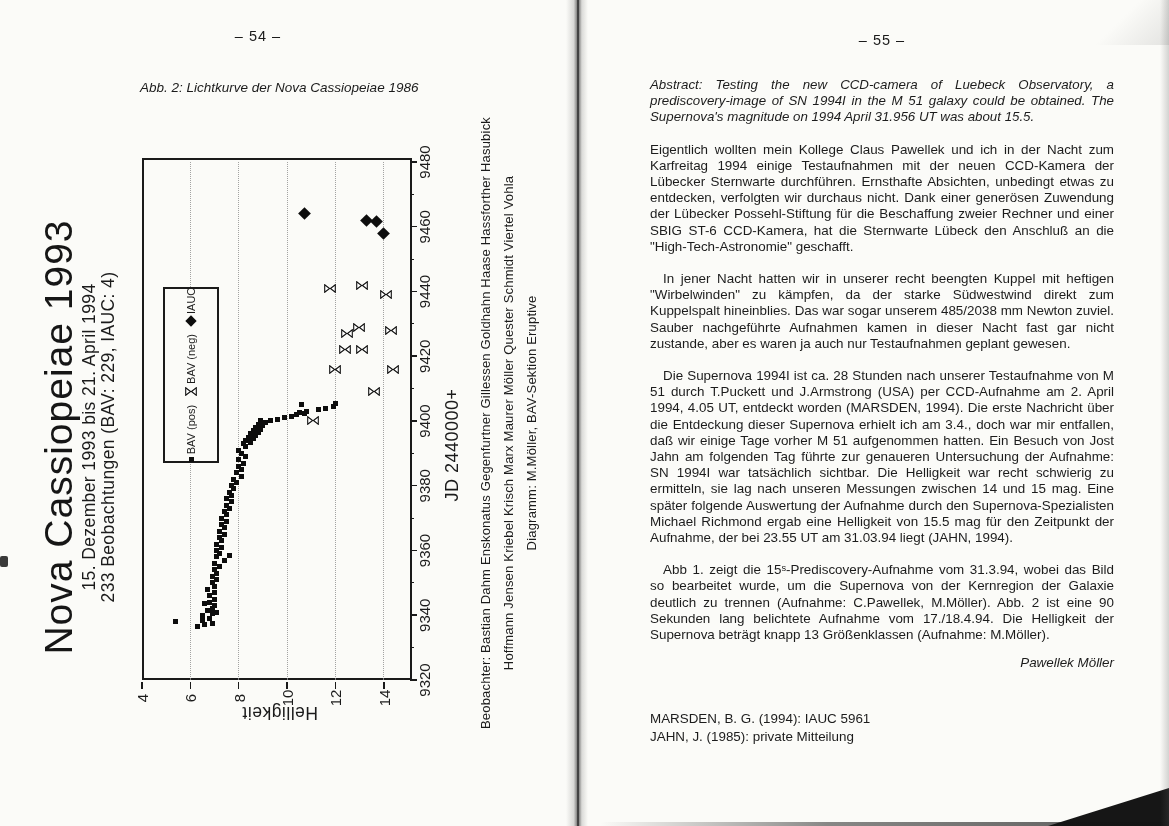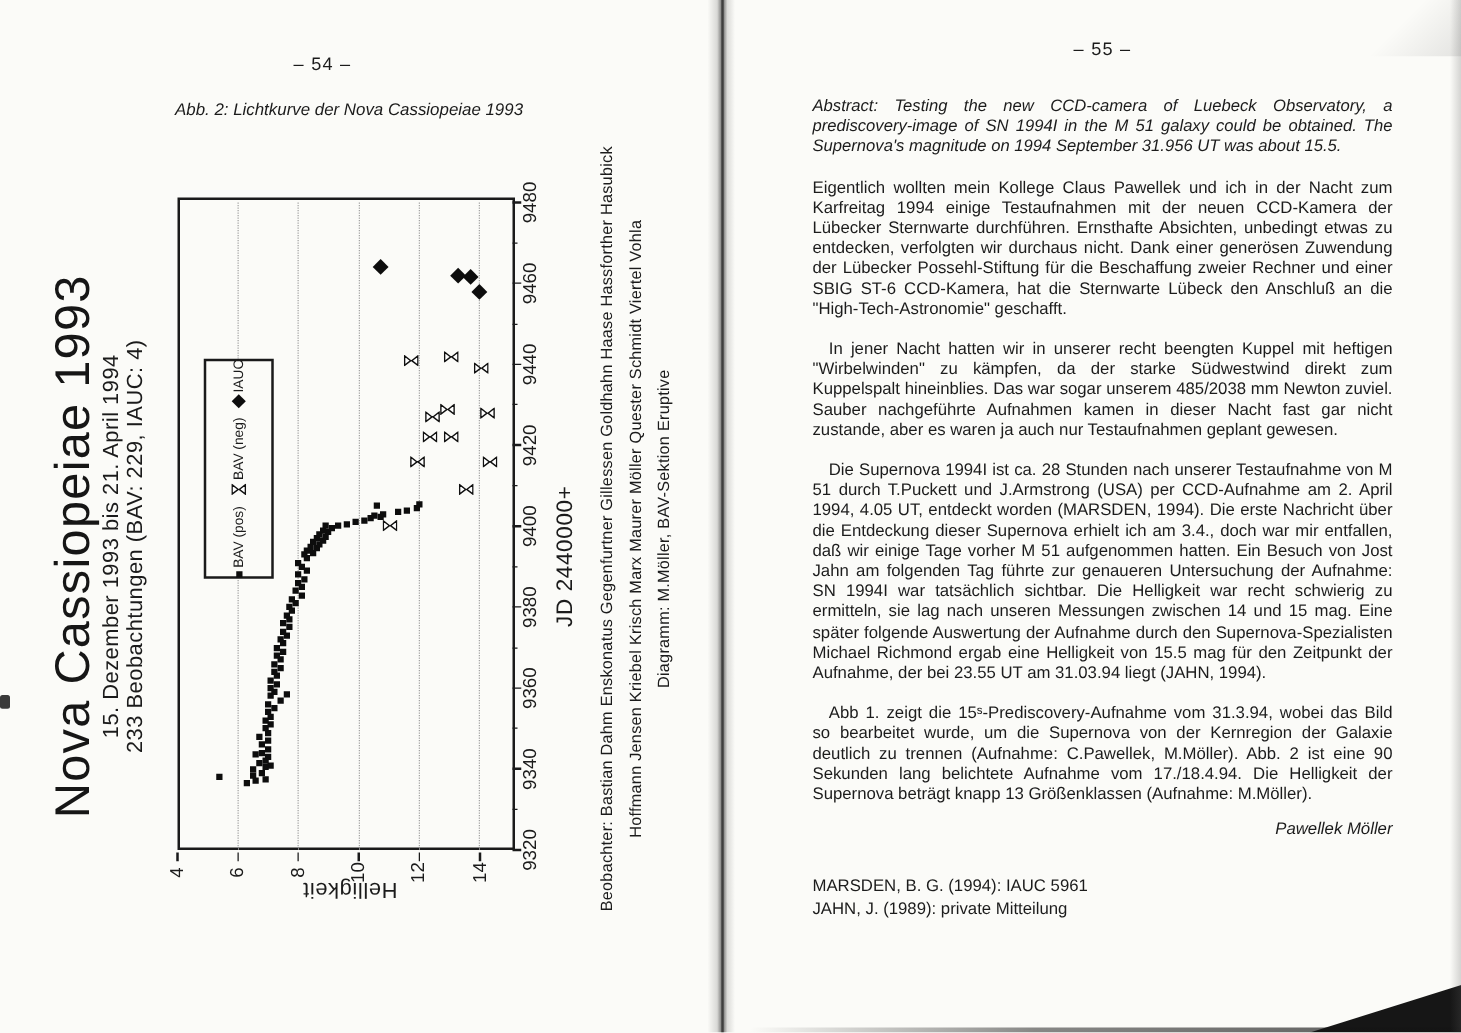--- a/index.html
+++ b/index.html
@@ -46,28 +46,28 @@
   .mk-diamond{width:8px;height:8px;background:#0d0d0d;display:inline-block;transform:rotate(45deg);}
   .credit{font-size:13px;letter-spacing:0.2px;color:#1b1b1b;}
   
   .rcol{left:650px;top:32px;width:464px;}
   .r-pagenum{text-align:center;font-size:14.5px;letter-spacing:1px;color:#1b1b1b;}
   .r-title{margin-top:12px;text-align:center;font-weight:bold;font-size:15.5px;color:#141414;}
   .r-abstract{margin-top:29px;font-style:italic;font-size:13.3px;line-height:16.2px;text-align:justify;color:#1c1c1c;}
   .r-par{margin-top:16px;font-size:13.4px;line-height:16.2px;text-align:justify;color:#1c1c1c;}
   .indent{text-indent:13px;}
   .r-sig{margin-top:12px;text-align:right;font-style:italic;font-size:13.4px;color:#1c1c1c;}
-  .r-refs{margin-top:30px;font-size:13.4px;line-height:17.5px;color:#1c1c1c;}
+  .r-refs{margin-top:40px;font-size:13.4px;line-height:17.5px;color:#1c1c1c;}
 </style>
 </head>
 <body>
 
-<div class="abs pagenum center-pt" style="left:258px;top:52px;">–  54  –</div>
-
-<div class="abs caption">Abb. 2: Lichtkurve der Nova Cassiopeiae 1993</div>
+<div class="abs pagenum center-pt" style="left:258px;top:36px;">–  54  –</div>
+
+<div class="abs caption">Abb. 2: Lichtkurve der Nova Cassiopeiae 1986</div>
 
 <div class="abs figure">
   <div class="abs fig-title center-pt" style="left:308px;top:22px;">Nova Cassiopeiae 1993</div>
   <div class="abs fig-sub center-pt" style="left:308px;top:52px;">15. Dezember 1993 bis 21. April 1994</div>
   <div class="abs fig-sub center-pt" style="left:308px;top:71px;">233 Beobachtungen (BAV: 229, IAUC: 4)</div>
 
   <div class="abs plot" id="plot-frame"></div>
 
   <div id="chart-layer" class="abs" style="left:0;top:0;width:650px;height:515px;">
       <div class="abs gridline" style="left: 65px; top: 152.864px; width: 518px;"></div>
@@ -266,29 +266,29 @@
   <div class="abs vtext-up axis-lbl" style="left:33px;top:243px;font-size:17.5px;">Helligkeit</div>
   <div class="abs axis-lbl center-pt" style="left:300px;top:415px;">JD 2440000+</div>
 
   <div class="abs credit center-pt" style="left:322px;top:448px;">Beobachter: Bastian Dahm Enskonatus Gegenfurtner Gillessen Goldhahn Haase Hassforther Hasubick</div>
   <div class="abs credit center-pt" style="left:322px;top:471px;">Hoffmann Jensen Kriebel Krisch Marx Maurer Möller Quester Schmidt Viertel Vohla</div>
   <div class="abs credit center-pt" style="left:322px;top:494px;">Diagramm: M.Möller, BAV-Sektion Eruptive</div>
 </div>
 
 <div class="abs rcol">
   <div class="r-pagenum">–  55  –</div>
-  <div class="r-abstract">Abstract: Testing the new CCD-camera of Luebeck Observatory, a prediscovery-image of SN 1994I in the M 51 galaxy could be obtained. The Supernova's magnitude on 1994 September 31.956 UT was about 15.5.</div>
+  <div class="r-abstract">Abstract: Testing the new CCD-camera of Luebeck Observatory, a prediscovery-image of SN 1994I in the M 51 galaxy could be obtained. The Supernova's magnitude on 1994 April 31.956 UT was about 15.5.</div>
   <div class="r-par">Eigentlich wollten mein Kollege Claus Pawellek und ich in der Nacht zum Karfreitag 1994 einige Testaufnahmen mit der neuen CCD-Kamera der Lübecker Sternwarte durchführen. Ernsthafte Absichten, unbedingt etwas zu entdecken, verfolgten wir durchaus nicht. Dank einer generösen Zuwendung der Lübecker Possehl-Stiftung für die Beschaffung zweier Rechner und einer SBIG ST-6 CCD-Kamera, hat die Sternwarte Lübeck den Anschluß an die "High-Tech-Astronomie" geschafft.</div>
   <div class="r-par indent">In jener Nacht hatten wir in unserer recht beengten Kuppel mit heftigen "Wirbelwinden" zu kämpfen, da der starke Südwestwind direkt zum Kuppelspalt hineinblies. Das war sogar unserem 485/2038 mm Newton zuviel. Sauber nachgeführte Aufnahmen kamen in dieser Nacht fast gar nicht zustande, aber es waren ja auch nur Testaufnahmen geplant gewesen.</div>
   <div class="r-par indent">Die Supernova 1994I ist ca. 28 Stunden nach unserer Testaufnahme von M 51 durch T.Puckett und J.Armstrong (USA) per CCD-Aufnahme am 2. April 1994, 4.05 UT, entdeckt worden (MARSDEN, 1994). Die erste Nachricht über die Entdeckung dieser Supernova erhielt ich am 3.4., doch war mir entfallen, daß wir einige Tage vorher M 51 aufgenommen hatten. Ein Besuch von Jost Jahn am folgenden Tag führte zur genaueren Untersuchung der Aufnahme: SN 1994I war tatsächlich sichtbar. Die Helligkeit war recht schwierig zu ermitteln, sie lag nach unseren Messungen zwischen 14 und 15 mag. Eine später folgende Auswertung der Aufnahme durch den Supernova-Spezialisten Michael Richmond ergab eine Helligkeit von 15.5 mag für den Zeitpunkt der Aufnahme, der bei 23.55 UT am 31.03.94 liegt (JAHN, 1994).</div>
   <div class="r-par indent">Abb 1. zeigt die 15ˢ-Prediscovery-Aufnahme vom 31.3.94, wobei das Bild so bearbeitet wurde, um die Supernova von der Kernregion der Galaxie  deutlich zu trennen (Aufnahme: C.Pawellek, M.Möller). Abb. 2 ist eine 90 Sekunden lang belichtete Aufnahme vom 17./18.4.94. Die Helligkeit der Supernova beträgt knapp 13 Größenklassen (Aufnahme: M.Möller).</div>
   <div class="r-sig">Pawellek Möller</div>
   <div class="r-refs">
     <div>MARSDEN, B. G. (1994): IAUC 5961</div>
-    <div>JAHN, J. (1989): private Mitteilung</div>
+    <div>JAHN, J. (1985): private Mitteilung</div>
   </div>
 </div>
 
 <div class="abs gutter"></div>
 <div class="abs gutter-line"></div>
 <div class="abs corner-wedge"></div>
 <div class="abs bottom-shadow"></div>
 <div class="abs right-edge"></div>
 <div class="abs tr-corner"></div>
 <div class="abs left-dash"></div>

